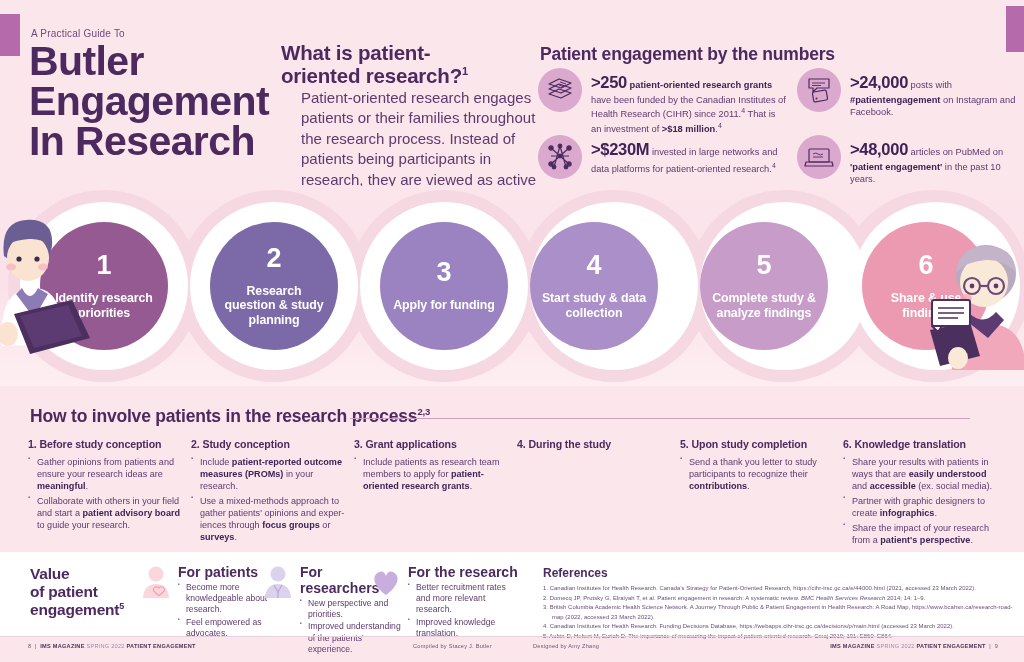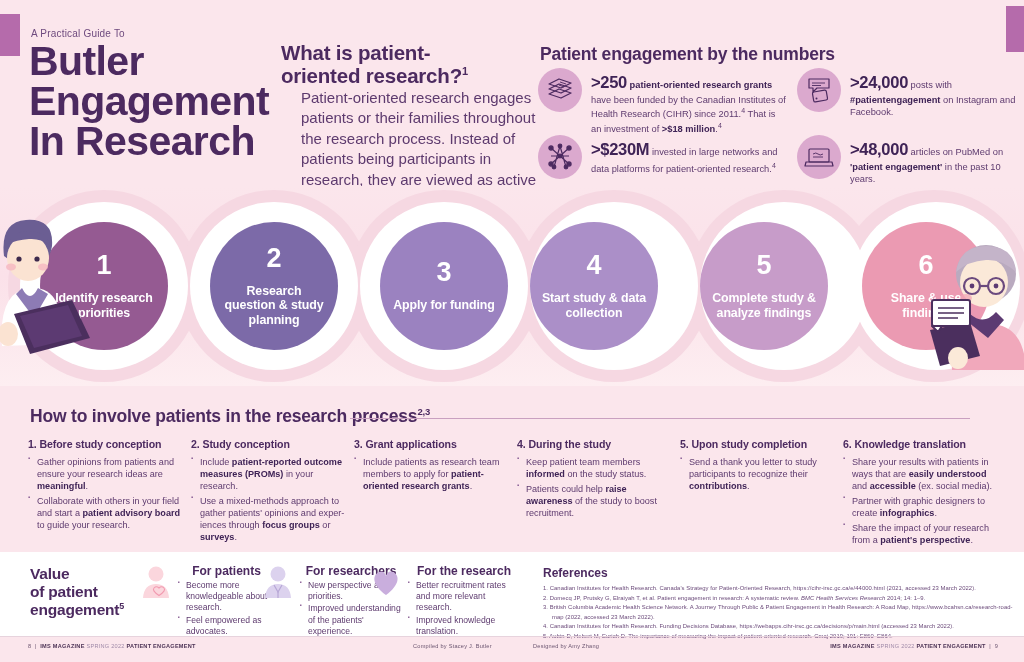--- a/index.html
+++ b/index.html
@@ -66,21 +66,21 @@
   .col li:before{content:"\25AA";position:absolute;left:0;top:-1px;font-size:6px;color:#8a5f96;}
   .col b{font-weight:bold;color:#3f2356;}
 
   
   .strip{position:absolute;left:0;top:552px;width:1024px;height:85px;background:#fff;}
   .value-h{position:absolute;left:30px;top:565px;width:120px;font-size:15.5px;font-weight:bold;
       line-height:1.16;color:#4c2a60;letter-spacing:-.2px;}
   .value-h sup{font-size:9px;top:-.65em;}
   .vitem{position:absolute;display:flex;gap:6px;align-items:flex-start;}
   .vitem .vic{flex:0 0 32px;width:32px;height:36px;display:flex;align-items:center;justify-content:center;}
-  .vitem h5{margin:0 0 2px 0;font-size:12px;font-weight:bold;color:#4c2a60;text-align:center;}
+  .vitem h5{margin:0 0 2px 0;font-size:14px;font-weight:bold;color:#4c2a60;}
   .vitem ul{margin:0;padding:0;list-style:none;}
   .vitem li{position:relative;padding-left:8px;font-size:8.6px;line-height:1.3;color:#5d3a6e;margin-bottom:1px;}
   .vitem li:before{content:"\25AA";position:absolute;left:0;top:-1px;font-size:5.5px;color:#8a5f96;}
   #v-patients{left:140px;top:564px;width:135px;}
   #v-researchers{left:262px;top:564px;width:140px;}
   #v-research{left:370px;top:564px;width:150px;}
 
   
   .ref-h{position:absolute;left:543px;top:566px;font-size:12px;font-weight:bold;color:#4c2a60;}
   .ref-list{position:absolute;left:543px;top:584px;width:472px;margin:0;padding:0;list-style:none;}
@@ -285,24 +285,20 @@
         </ul>
     </div>
     <div class="col">
       <h4>3. Grant applications</h4>
       <ul>
           <li>Include patients as research team members to apply for <b>patient-oriented research grants</b>.</li>
         </ul>
     </div>
     <div class="col">
       <h4>4. During the study</h4>
-      <ul>
-          <li>Keep patient team members <b>informed</b> on the study status.</li>
-          <li>Patients could help <b>raise awareness</b> of the study to boost recruitment.</li>
-        </ul>
     </div>
     <div class="col">
       <h4>5. Upon study completion</h4>
       <ul>
           <li>Send a thank you letter to study participants to recognize their <b>contributions</b>.</li>
         </ul>
     </div>
     <div class="col">
       <h4>6. Knowledge translation</h4>
       <ul>

